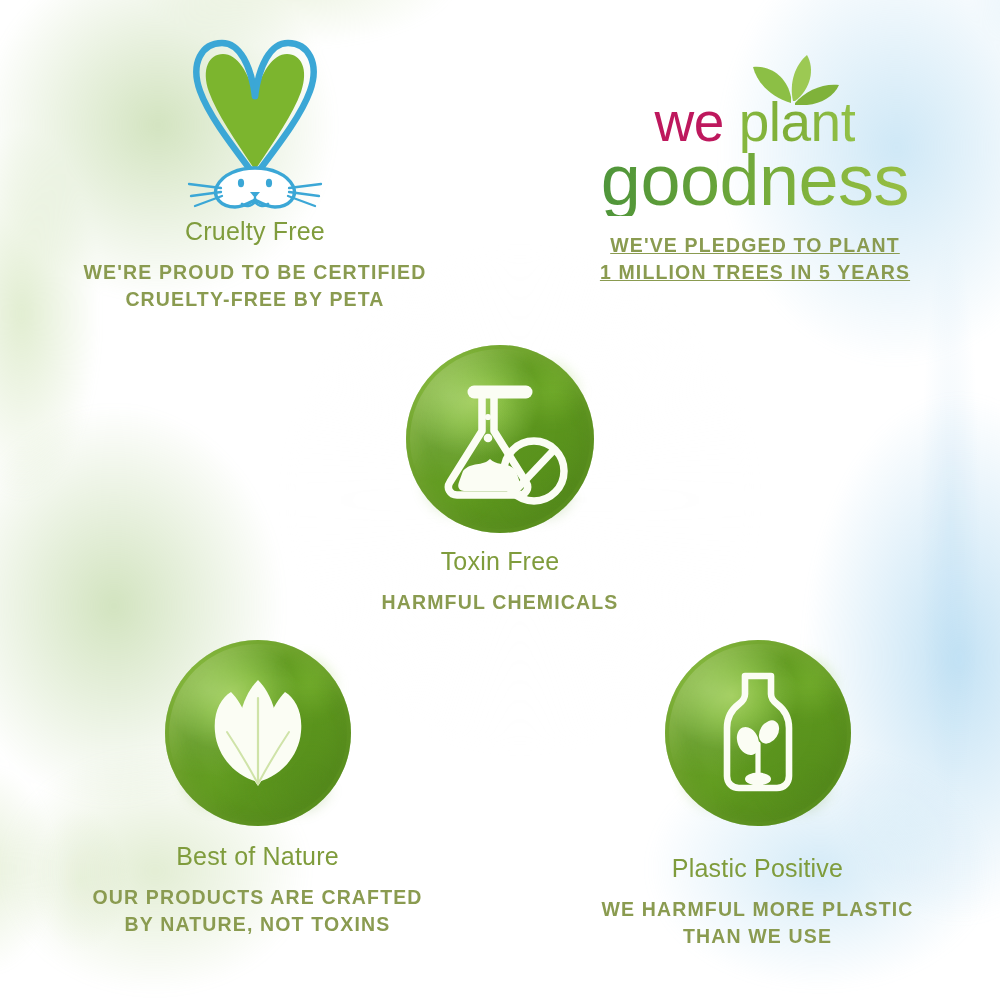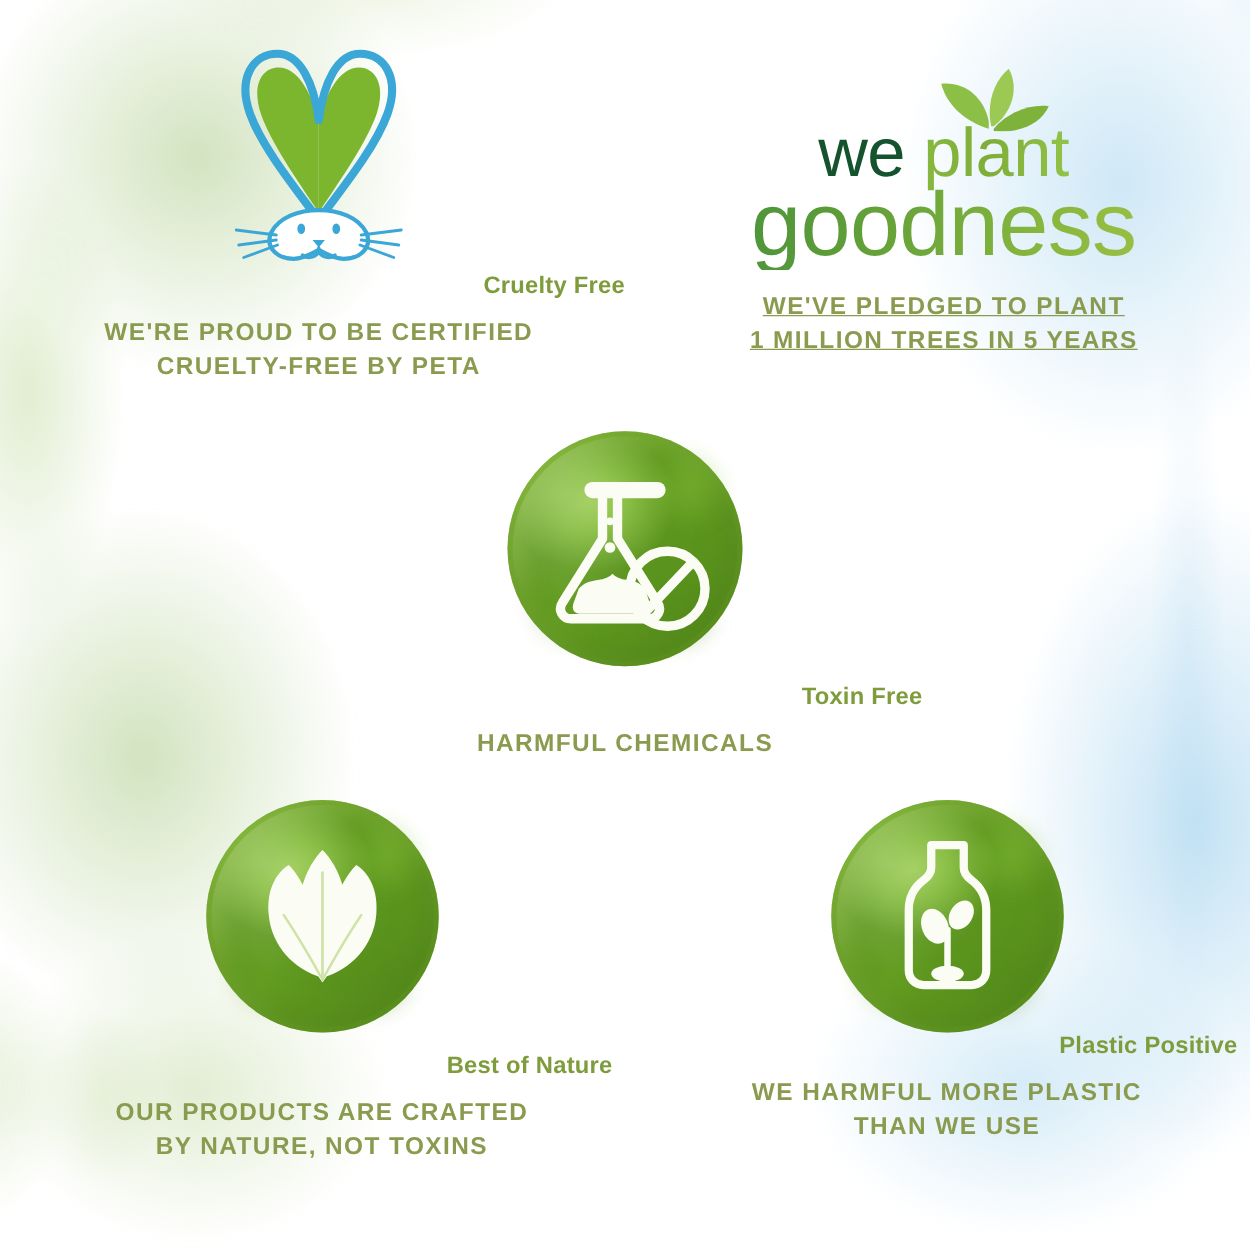--- a/index.html
+++ b/index.html
@@ -69,24 +69,23 @@
     inset:0; width:1000px; height:1000px;
     background:
       radial-gradient(closest-side at 8% 88%, rgba(236,243,224,.55), rgba(236,243,224,0) 60%),
       radial-gradient(closest-side at 95% 52%, rgba(222,238,249,.45), rgba(222,238,249,0) 60%);
   }
 
   
   .badge { position:absolute; text-align:center; }
 
   .badge-title {
-    font-size:19px; font-weight:bold; color:#7F9C3C;
+    font-size:25px; font-weight:normal; color:#7F9C3C;
     letter-spacing:.2px; line-height:1.15;
     white-space:nowrap;
-    text-align:right;
   }
   .badge-sub {
     font-size:19.5px; font-weight:bold; color:#8A9B50;
     letter-spacing:1.15px; line-height:1.38;
     margin-top:13px;
   }
 
   
   .disc {
     position:relative; margin:0 auto;
@@ -125,21 +124,21 @@
   #badge-plastic  { left:525px; top:640px; width:465px; }
 
   .icon-wrap { display:block; }
 
   
   .logo-wpg { line-height:1; margin-bottom:4px; }
   .logo-line1 {
     position:relative; display:block;
     font-size:55px; font-weight:normal; letter-spacing:-.5px;
   }
-  .logo-we { color:#14532d;text-align:center; }
+  .logo-we { color:#be185d;text-align:center; }
   .logo-plant {
     background:linear-gradient(92deg,#87b83f 0%,#7fae38 45%,#93c248 100%);
     -webkit-background-clip:text; background-clip:text; color:#7fae38;
     -webkit-text-fill-color:transparent;
   }
   .logo-line2 {
     display:block; font-size:72px; letter-spacing:-.5px; margin-top:-6px;
     background:linear-gradient(95deg,#3f8d3e 0%,#5c9c38 32%,#86b63e 66%,#a9c74a 100%);
     -webkit-background-clip:text; background-clip:text; color:#5c9c38;
     -webkit-text-fill-color:transparent;
@@ -271,20 +270,20 @@
 
         <path d="M93 136 L93 104" fill="none" stroke="#fbfdf4" stroke-width="5.2" stroke-linecap="round"></path>
 
         <ellipse cx="83" cy="101" rx="10.5" ry="14.5" transform="rotate(-22 83 101)" fill="#fbfdf4"></ellipse>
 
         <ellipse cx="104" cy="92" rx="9" ry="12.5" transform="rotate(32 104 92)" fill="#fbfdf4"></ellipse>
 
         <ellipse cx="93" cy="139" rx="13" ry="6.5" fill="#fbfdf4"></ellipse>
       </svg>
     </div>
-    <div class="badge-title" style="margin-top:0;">Plastic Positive</div>
+    <div class="badge-title" style="margin-top:28px;">Plastic Positive</div>
     <div class="badge-sub">
       <div>WE HARMFUL MORE PLASTIC</div>
       <div>THAN WE USE</div>
     </div>
   </div>
 
 </div>
 
 </body></html>

